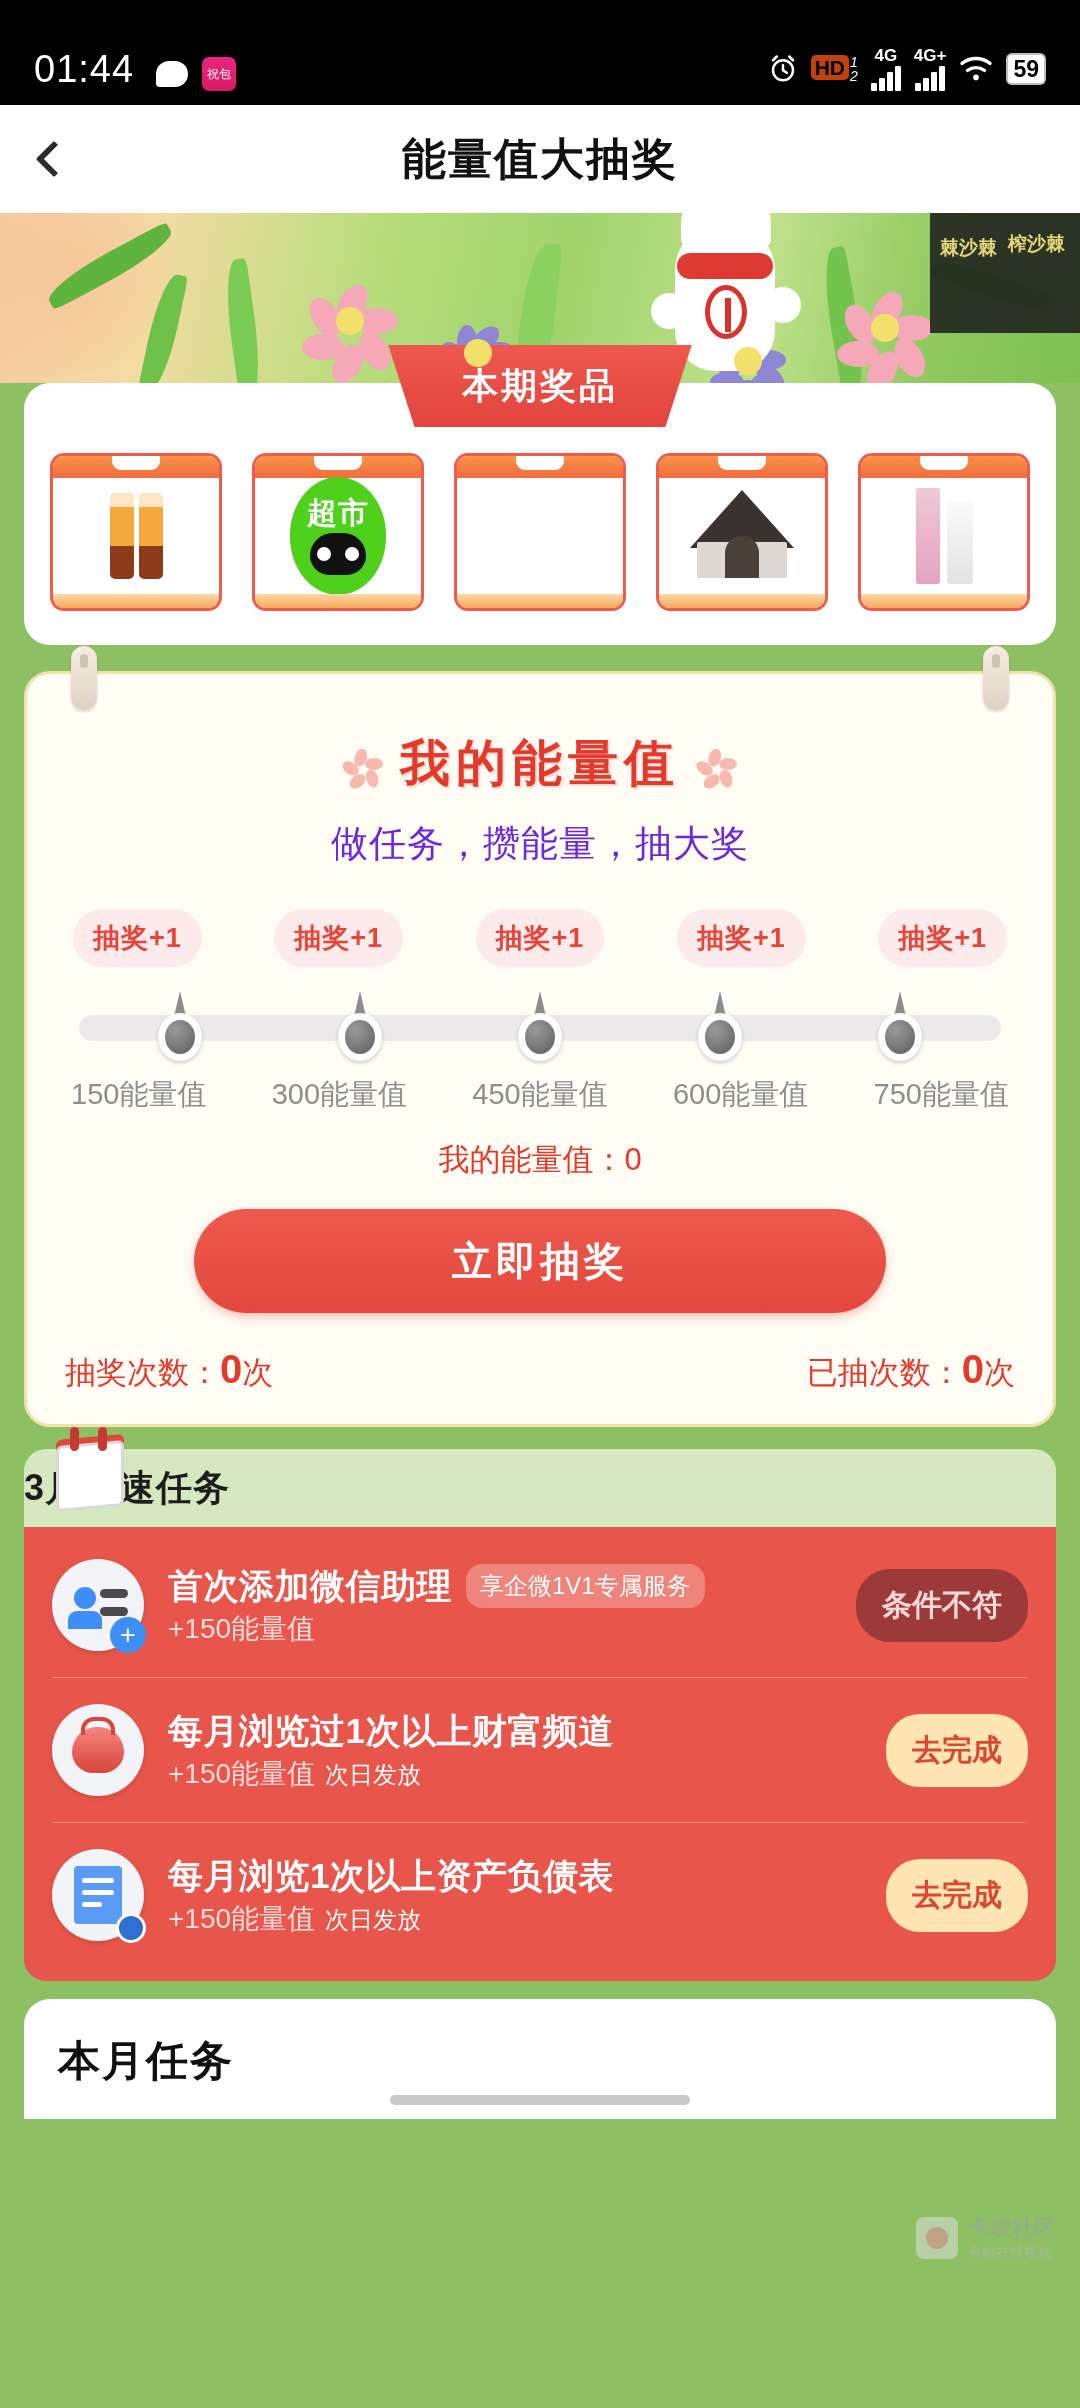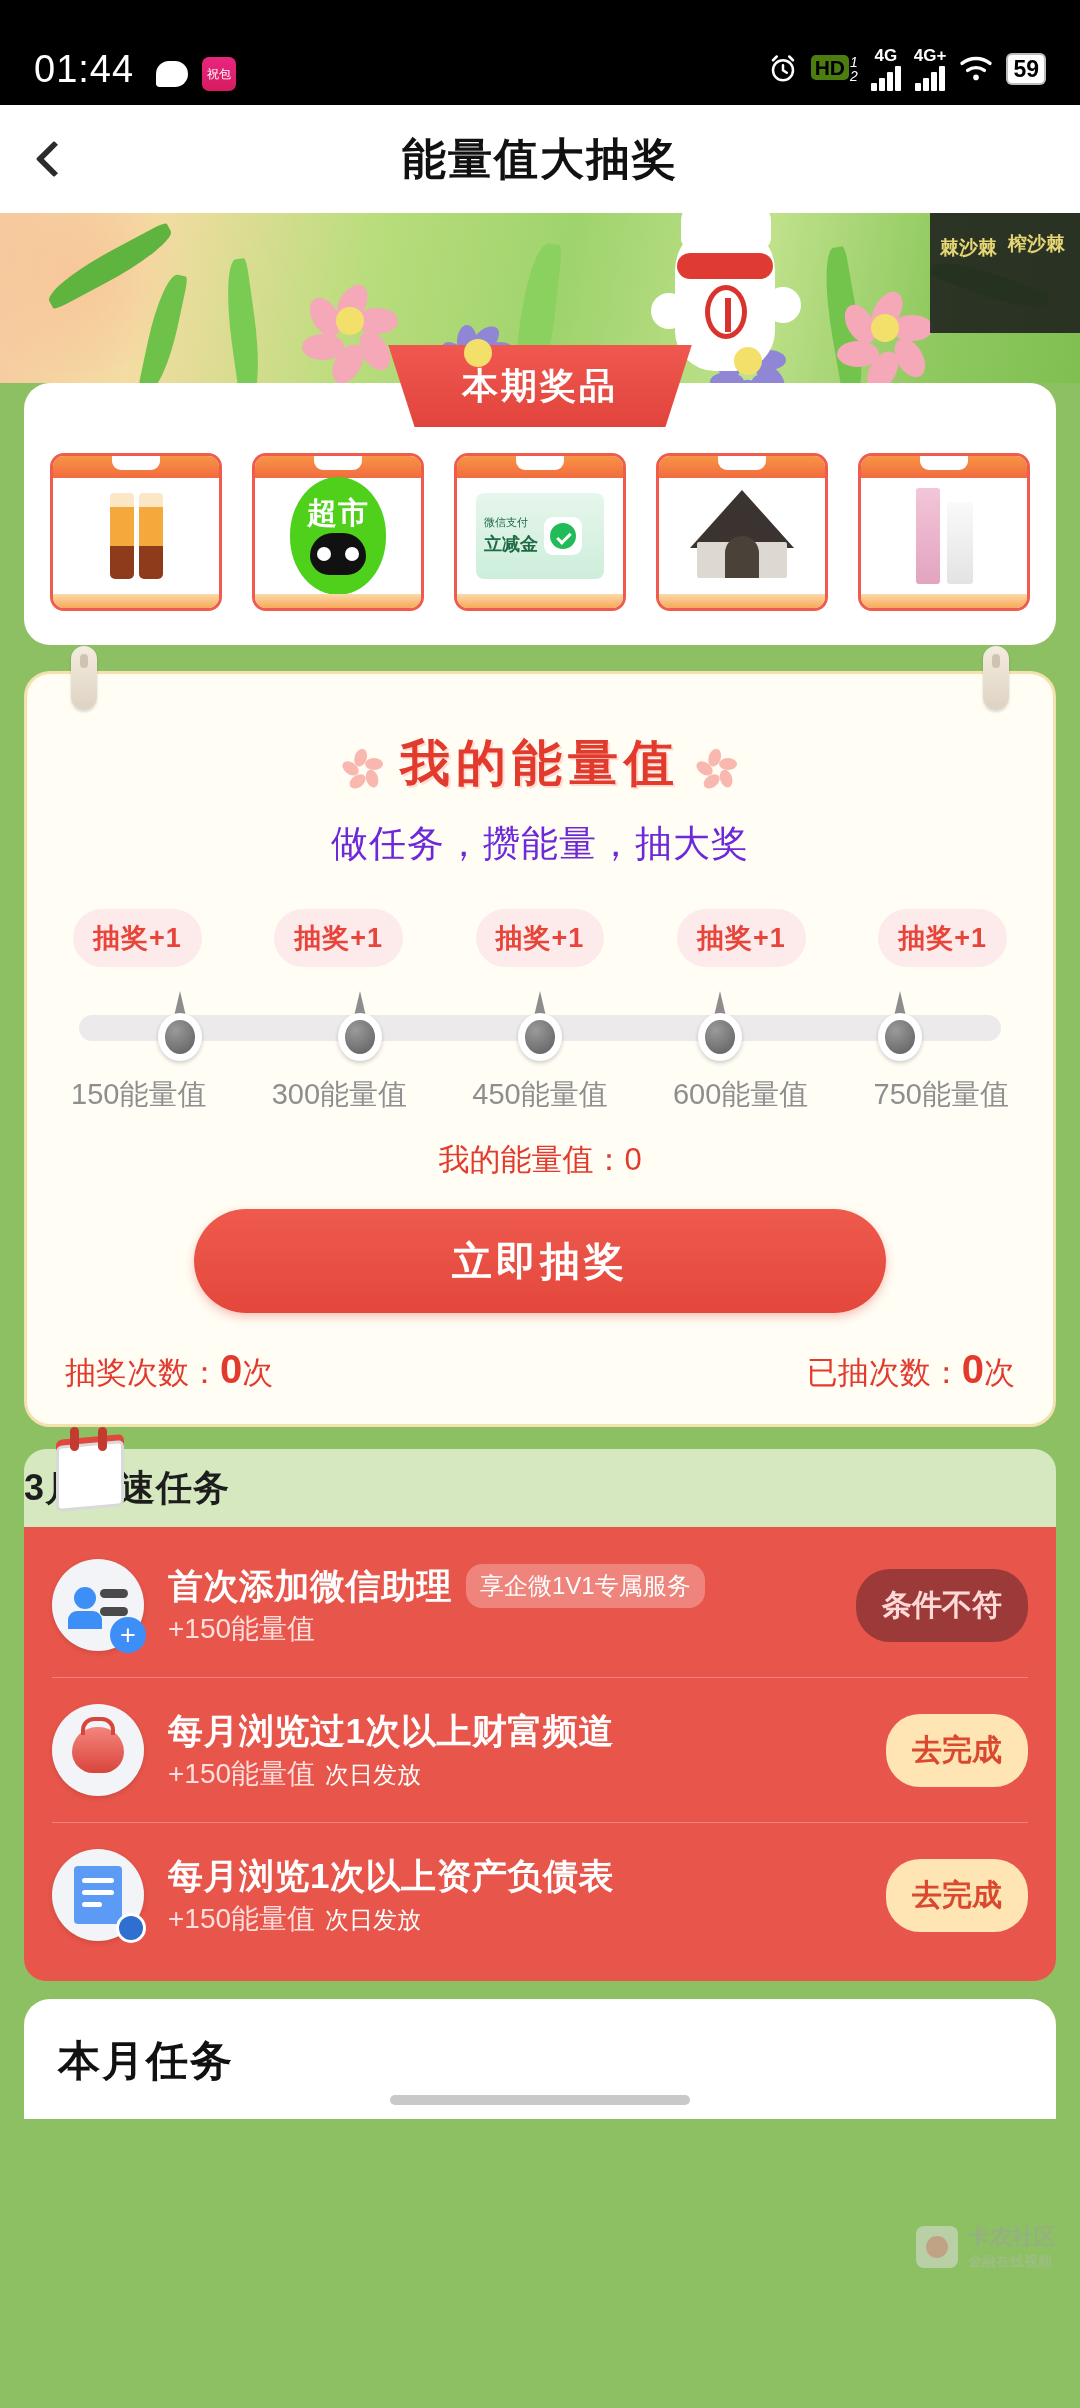--- a/index.html
+++ b/index.html
@@ -17,21 +17,21 @@
     display:flex;align-items:flex-end;padding:14px 34px;position:relative;
   }
   .sb-time{font-size:38px;letter-spacing:1px;font-weight:400;}
   .sb-left-icons{display:flex;align-items:center;gap:14px;margin-left:22px;}
   .sb-bubble{width:32px;height:26px;background:#fff;border-radius:14px 14px 14px 4px;display:block;}
   .sb-app{width:34px;height:34px;border-radius:7px;background:linear-gradient(180deg,#e8267f,#d81b60);
     font-size:13px;color:#fff;display:flex;align-items:center;justify-content:center;overflow:hidden;}
   .sb-app span{font-size:12px;line-height:1;}
   .sb-right{margin-left:auto;display:flex;align-items:center;gap:13px;}
   .ic{display:block;}
-  .sb-hd{font-size:21px;font-weight:bold;background:#4d7c0f;color:#000;border-radius:5px;padding:1px 4px;line-height:1.1;}
+  .sb-hd{font-size:21px;font-weight:bold;background:#c2410c;color:#000;border-radius:5px;padding:1px 4px;line-height:1.1;}
   .sb-hdwrap{display:flex;align-items:flex-start;}
   .sb-hdsub{font-size:14px;display:flex;flex-direction:column;line-height:1;margin-left:1px;}
   .sig{display:flex;align-items:flex-end;gap:2px;height:26px;}
   .sig i{display:block;width:6px;background:#fff;border-radius:1px;}
   .sig i:nth-child(1){height:8px;} .sig i:nth-child(2){height:13px;}
   .sig i:nth-child(3){height:19px;} .sig i:nth-child(4){height:25px;}
   .g4{display:flex;flex-direction:column;align-items:center;}
   .g4 .lbl{font-size:17px;line-height:1;margin-bottom:1px;font-weight:600;}
   .batt{background:#bdbdbd;border-radius:6px;padding:2px 2px;display:flex;align-items:center;position:relative;}
   .batt .fill{background:#fff;color:#000;font-size:23px;font-weight:600;border-radius:4px;padding:0 5px;line-height:1.25;}
@@ -189,21 +189,21 @@
   .t-sub em{font-style:normal;font-size:24px;color:#ffffff;margin-left:10px;}
   .t-btn{flex:none;border-radius:34px;font-size:30px;font-weight:bold;padding:16px 26px;white-space:nowrap;}
   .t-btn.disabled{background:#9b3a38;color:#ffd9d7;}
   .t-btn.go{background:#ffe5b4;color:#d9482f;}
 
   
   .bottom-card{margin:18px 24px 0;background:#fff;border-radius:26px 26px 0 0;height:120px;position:relative;}
   .bottom-card h3{font-size:42px;font-weight:bold;color:#111;padding:34px 0 0 34px;letter-spacing:2px;}
   .home-bar{position:absolute;left:50%;transform:translateX(-50%);bottom:14px;width:300px;height:10px;
     background:#c9c9c9;border-radius:6px;}
-  .watermark{position:absolute;right:24px;bottom:138px;display:flex;align-items:center;gap:10px;opacity:.55;}
+  .watermark{position:absolute;right:24px;bottom:147px;display:flex;align-items:center;gap:10px;opacity:.55;}
   .wm-logo{width:42px;height:42px;border-radius:8px;background:#ddd;position:relative;}
   .wm-logo:after{content:"";position:absolute;left:10px;top:10px;width:22px;height:22px;border-radius:50%;
     background:#e88ca0;}
   .wm-txt{line-height:1.2;}
   .wm-txt .a{font-size:22px;color:#9aa39a;font-weight:bold;}
   .wm-txt .b{font-size:14px;color:#b4bbb4;}
 </style>
 </head>
 <body>
 
@@ -349,31 +349,20 @@
         <span class="tmall">
           <span class="t1">超市</span>
           <span class="cat"></span>
         </span>
       </span>
       <span class="foot"></span>
     </div>
 
     <div class="prize-item">
       <span class="notch"></span>
-      <span class="pic">
-        <span class="wxcard">
-          <span class="txt">
-            <span>微信支付</span>
-            <b>立减金</b>
-          </span>
-          <span class="chk">
-              <i></i>
-            </span>
-        </span>
-      </span>
       <span class="foot"></span>
     </div>
 
     <div class="prize-item">
       <span class="notch"></span>
       <span class="pic">
         <span class="tent">
             <span class="roof"></span>
             <span class="body2"></span>
             <span class="door"></span>

